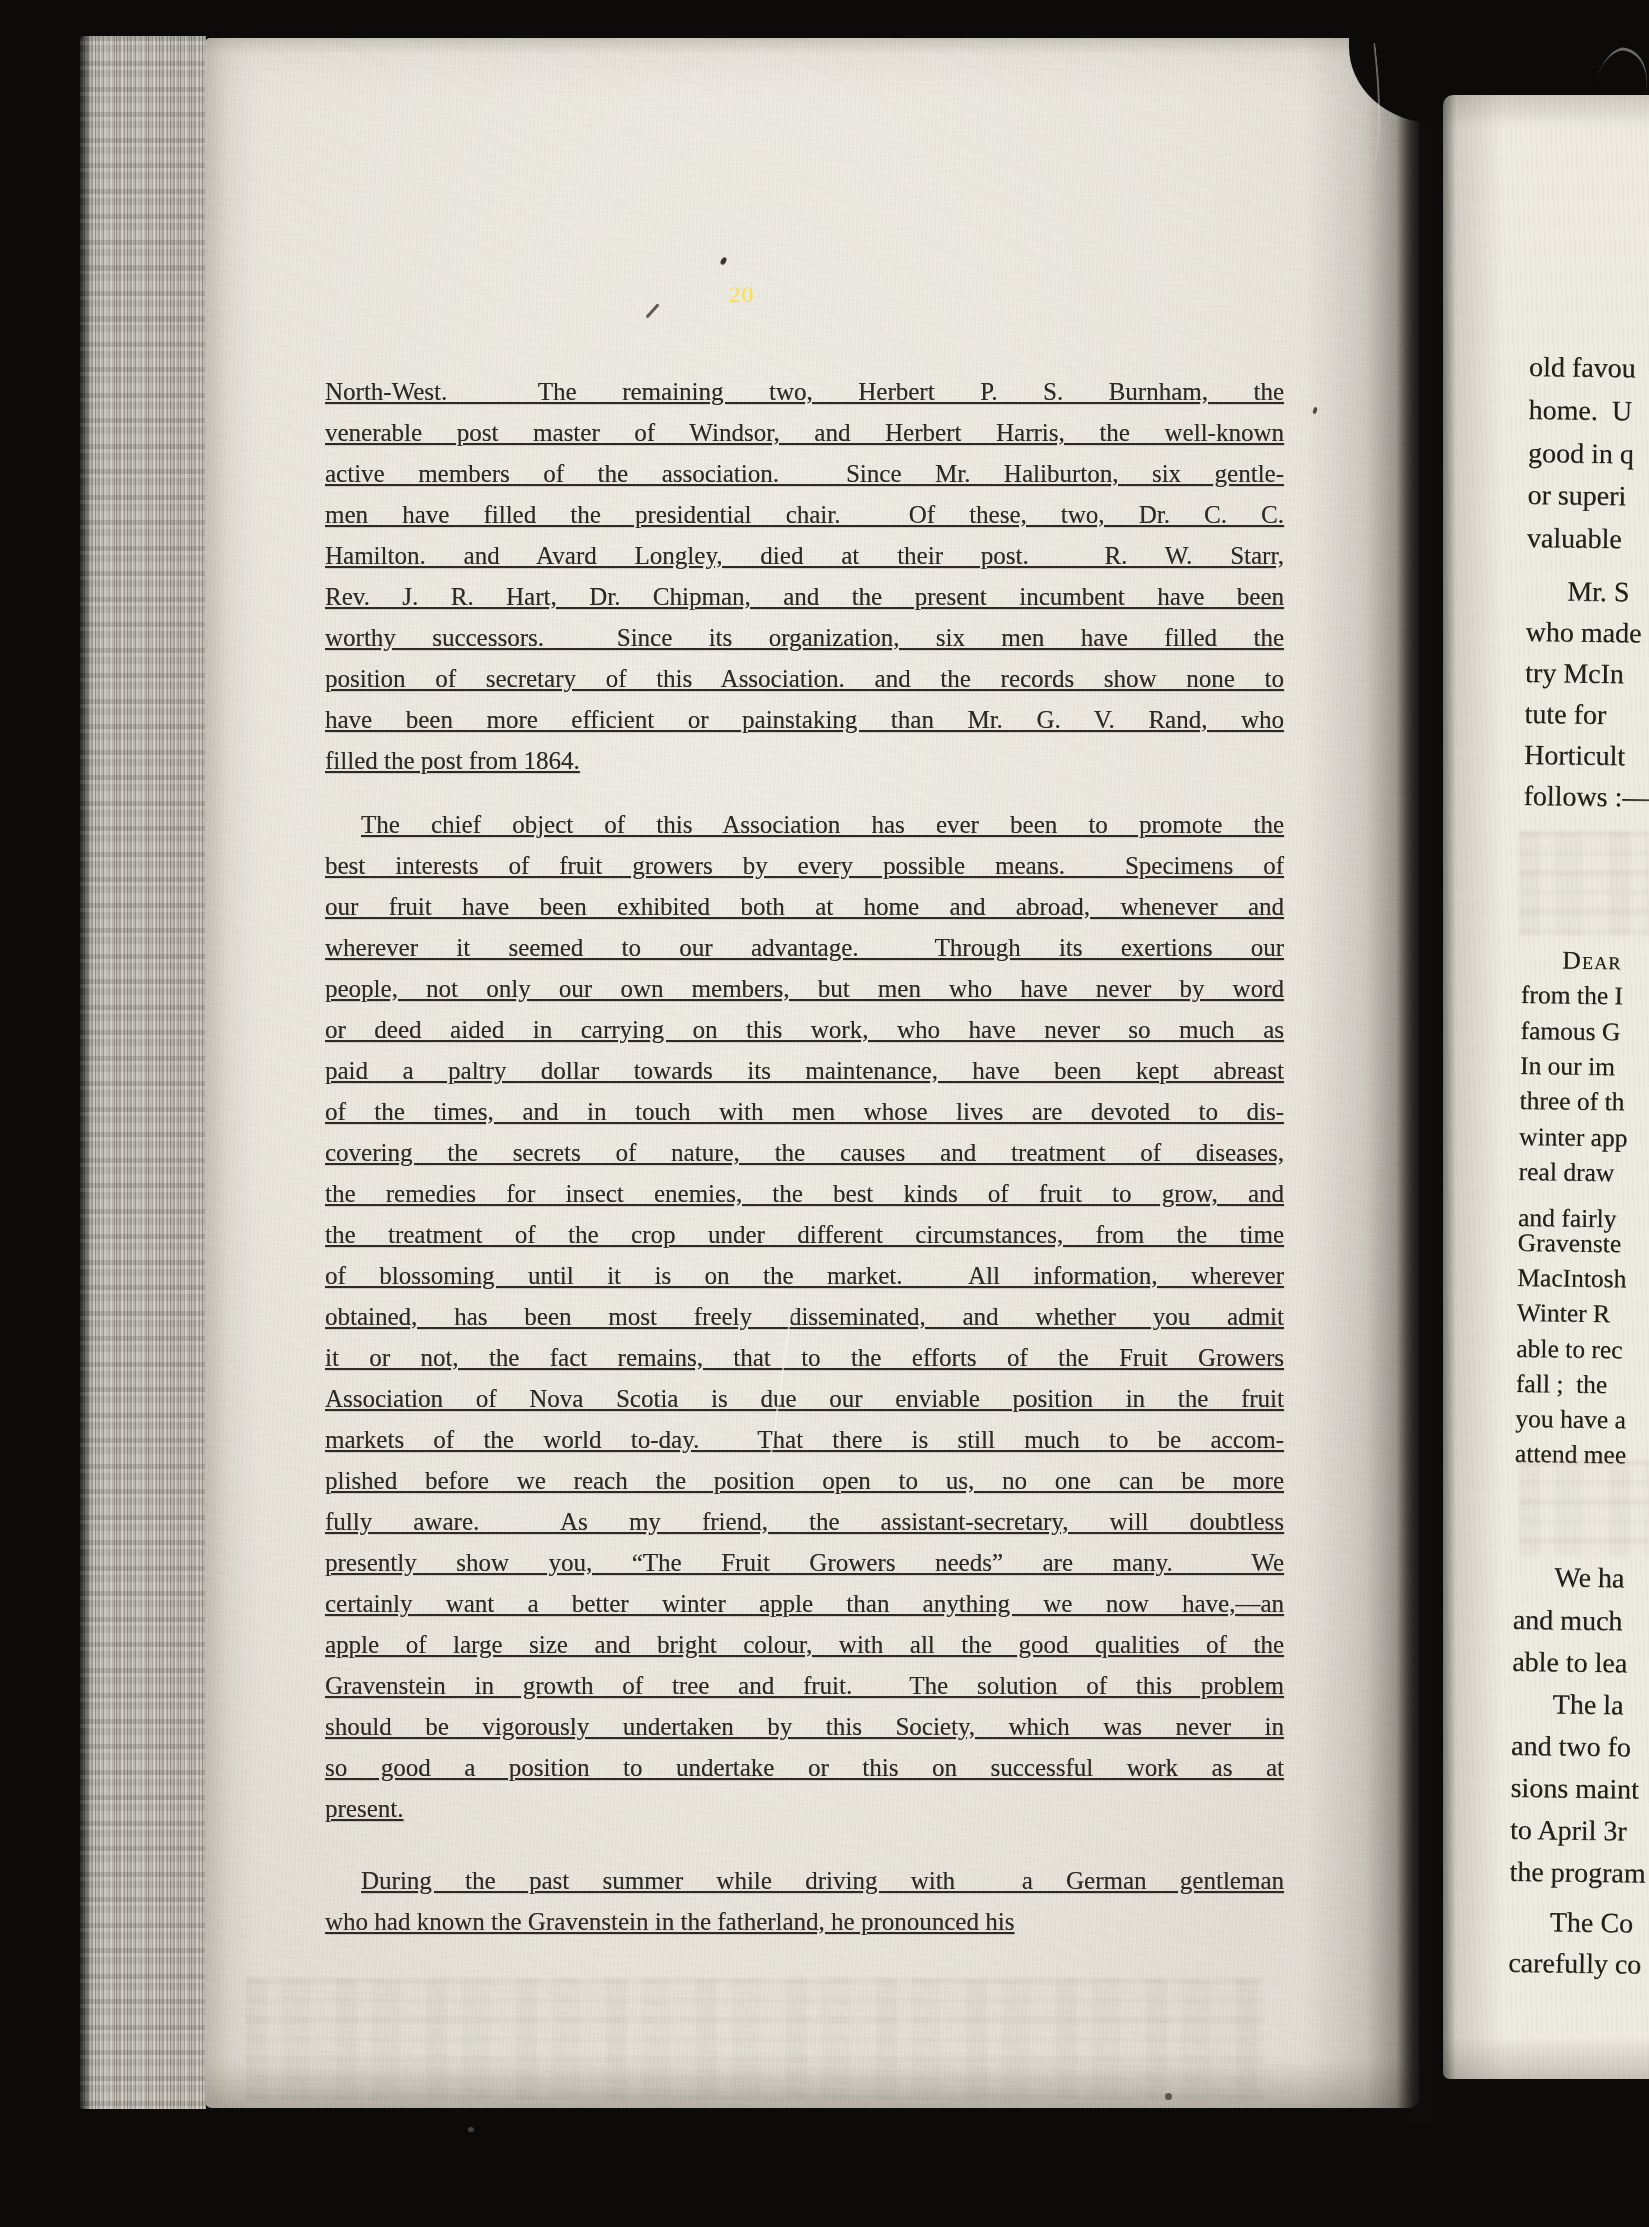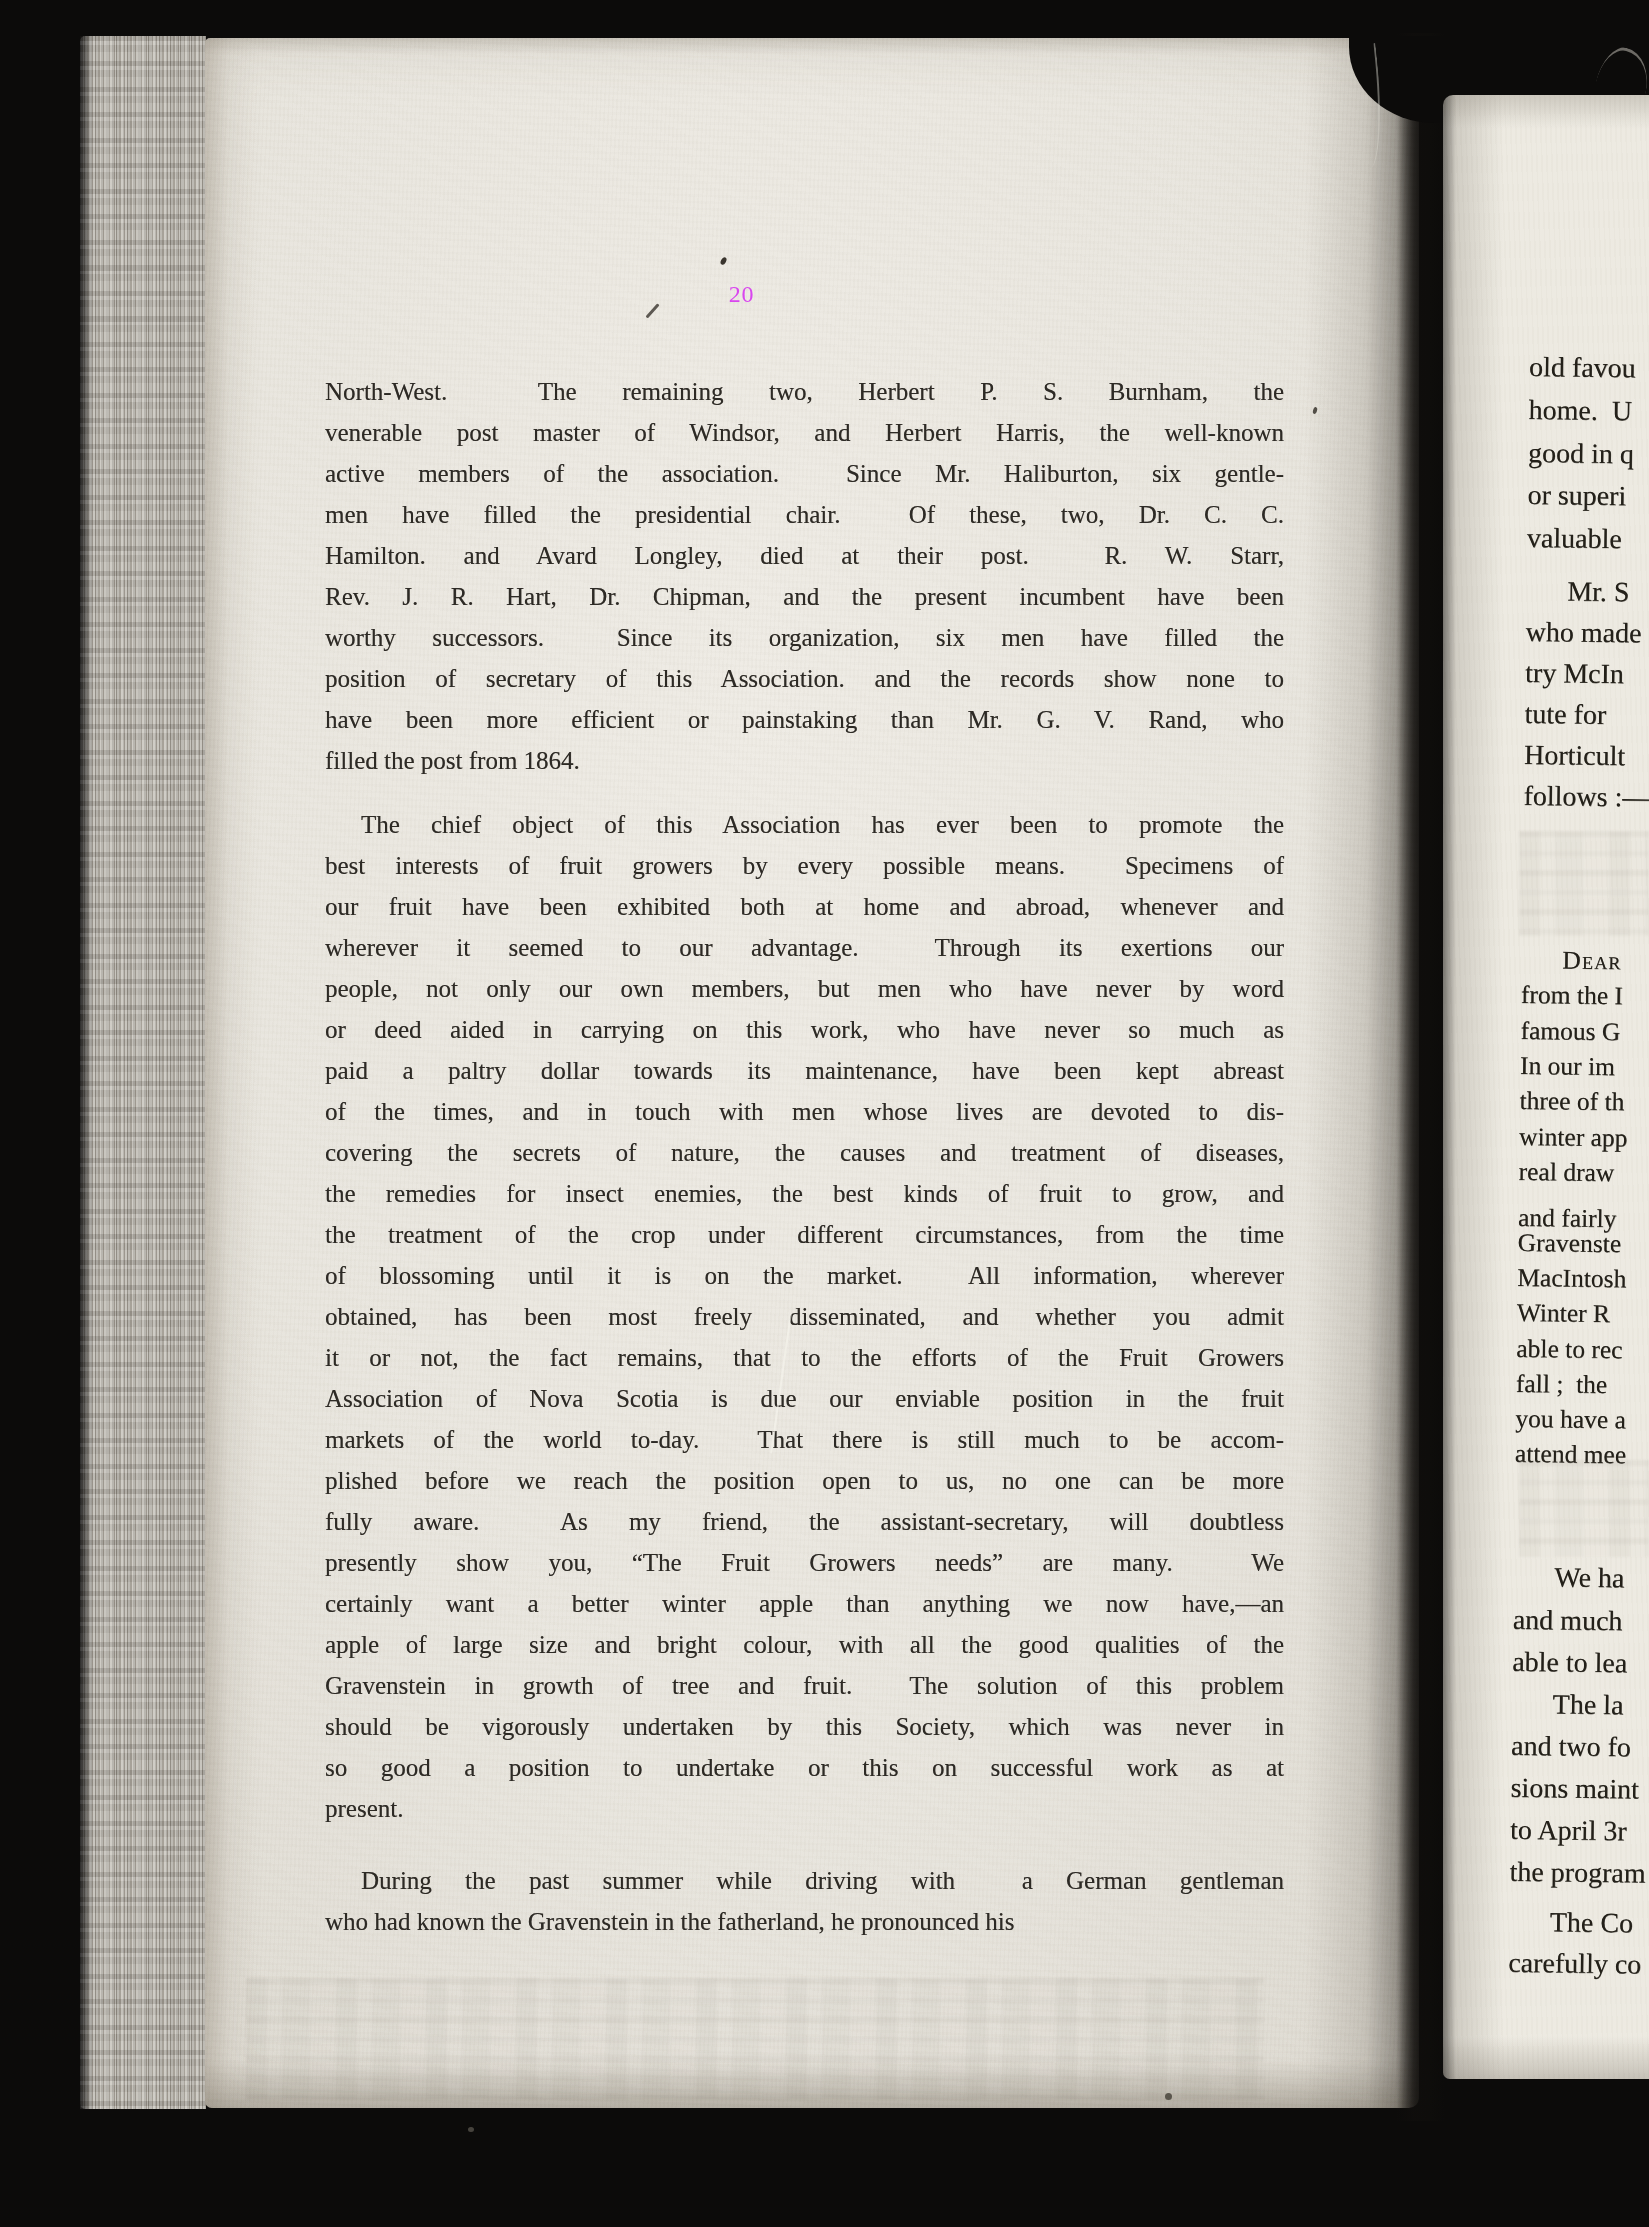--- a/index.html
+++ b/index.html
@@ -69,28 +69,28 @@
   }
   #corner-curl{
     position:absolute;left:1598px;top:48px;width:51px;height:54px;
     border-top:3.3px solid rgba(205,201,191,.5);
     border-radius:60% 80% 0 0 / 100% 100% 0 0;
     transform:rotate(14deg);
   }
   
   #page-number{
     position:absolute;left:692px;top:281px;width:99px;
-    text-align:center;font-size:24px;color:#d946ef;letter-spacing:0.8px;
+    text-align:center;font-size:24px;color:#fde047;letter-spacing:0.8px;
   }
   #left-text{
     position:absolute;left:325px;top:371px;width:959px;
     color:#2d2a25;font-size:25px;line-height:41px;
     text-shadow:0.2px 0.3px 0.5px rgba(45,40,35,.5);
   }
-  .para{margin:0;}
+  .para{margin:0;text-decoration:underline;}
   .para:nth-child(2){margin-top:23px;}
   .para:nth-child(3){margin-top:31px;}
   .line{text-align:justify;text-align-last:justify;white-space:pre-wrap;}
   .line.last{text-align-last:auto;}
   .line.first{padding-left:36px;}
   
   #right-text{
     position:absolute;left:1534px;top:0;width:279px;height:2227px;
     transform:rotate(.75deg);transform-origin:0 0;
     color:#232019;

